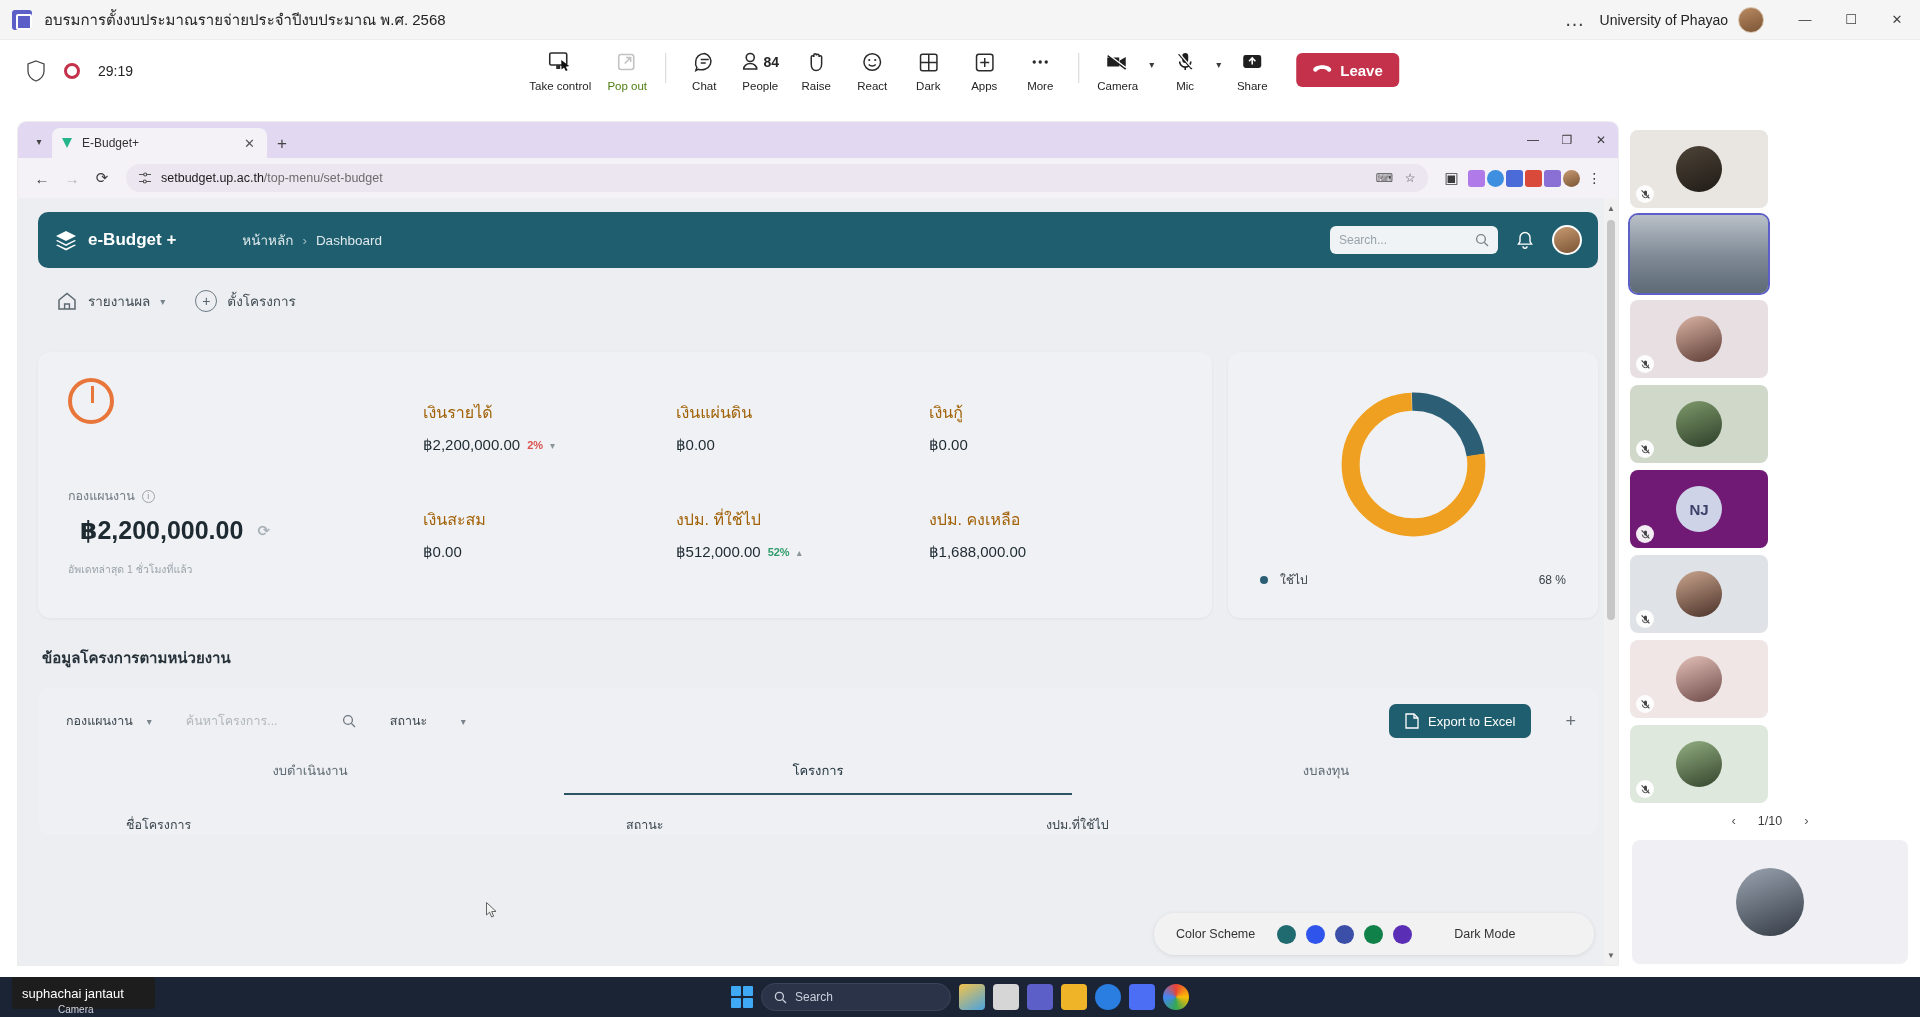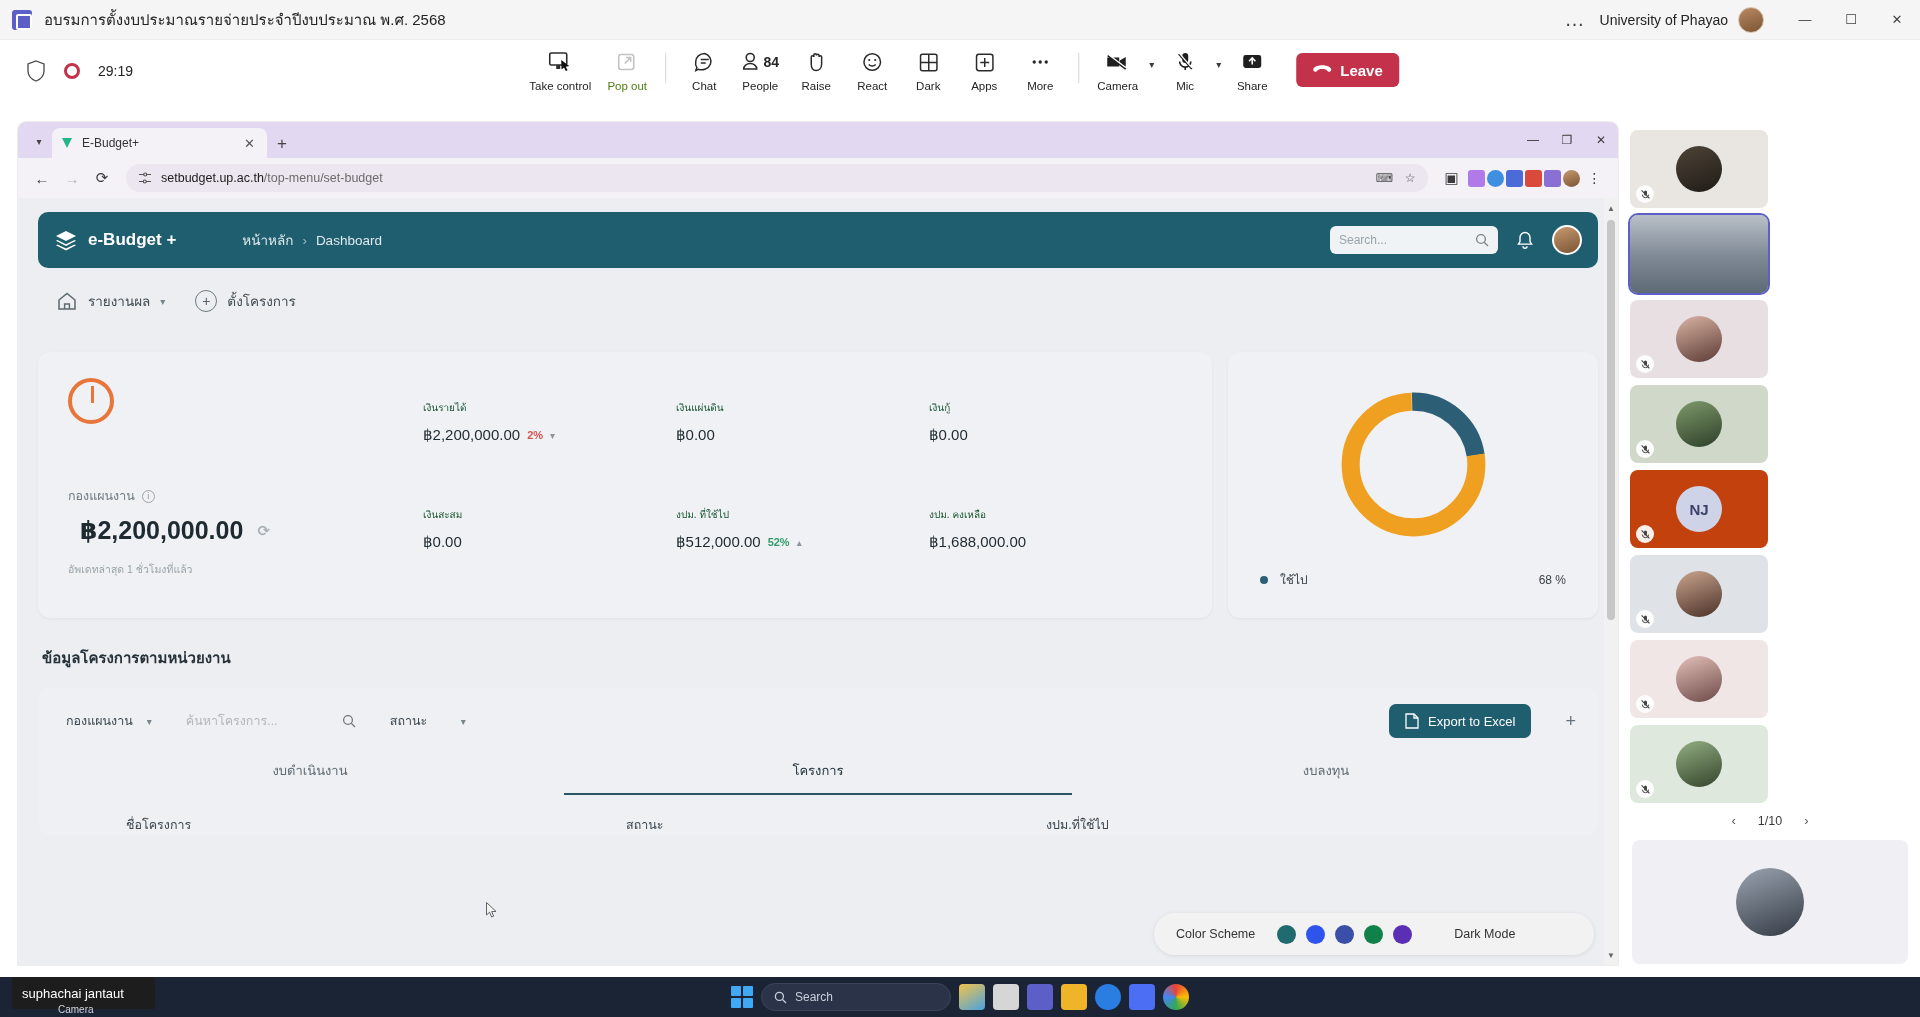--- a/index.html
+++ b/index.html
@@ -173,21 +173,21 @@
   .big-amount {
     font-size: 25px; font-weight: bold; color: #1d2a31; margin: 10px 0 0 12px;
     display: flex; align-items: center; gap: 14px;
   }
   .refresh-ic { font-size: 15px; color: #a9b2b9; }
   .updated { font-size: 10.5px; color: #9aa4ab; margin-top: 16px; }
   .stats-grid {
     flex: 1; display: grid; grid-template-columns: repeat(3, 1fr);
     row-gap: 30px; padding-top: 22px;
   }
-  .stat-label { font-size: 10px; color: #14532d; margin-bottom: 11px; }
+  .stat-label { font-size: 16px; color: #a16207; margin-bottom: 11px; }
   .stat-value { font-size: 15px; color: #1d2a31; display: flex; align-items: center; gap: 7px; }
   .pct { font-size: 11px; font-weight: bold; }
   .pct.up { color: #2e9c6a; }
   .pct.down { color: #d9534f; }
   .arrow { font-size: 10px; color: #8b959c; }
 
   .card-chart { width: 370px; padding: 26px 26px 22px; }
   .donut-wrap { display: flex; justify-content: center; padding: 4px 0 16px; }
   .legend-row {
     display: flex; align-items: center; font-size: 12px; color: #39434a; padding: 7px 6px;
@@ -725,21 +725,21 @@
     <div class="tile" style="background:#cfd8c9;">
       <div class="avatar-img" style="background:linear-gradient(160deg,#7f9a6b,#2d3f29);"></div>
       <div class="mic-off">
         <svg width="11" height="11" viewBox="0 0 11 11">
             <rect x="4" y="1.6" width="3" height="5" rx="1.5" fill="#444"></rect>
             <path d="M2.4 5.6 a3.1 3.1 0 0 0 6.2 0" fill="none" stroke="#444" stroke-width="1"></path>
             <path d="M1.6 1.4 L9.4 9.4" stroke="#444" stroke-width="1.1"></path>
           </svg>
       </div>
     </div>
-    <div class="tile" style="background:#c2410c;">
+    <div class="tile" style="background:#701a75;">
       <div class="initials">NJ</div>
       <div class="mic-off">
         <svg width="11" height="11" viewBox="0 0 11 11">
             <rect x="4" y="1.6" width="3" height="5" rx="1.5" fill="#444"></rect>
             <path d="M2.4 5.6 a3.1 3.1 0 0 0 6.2 0" fill="none" stroke="#444" stroke-width="1"></path>
             <path d="M1.6 1.4 L9.4 9.4" stroke="#444" stroke-width="1.1"></path>
           </svg>
       </div>
     </div>
     <div class="tile" style="background:#dfe3e8;">

